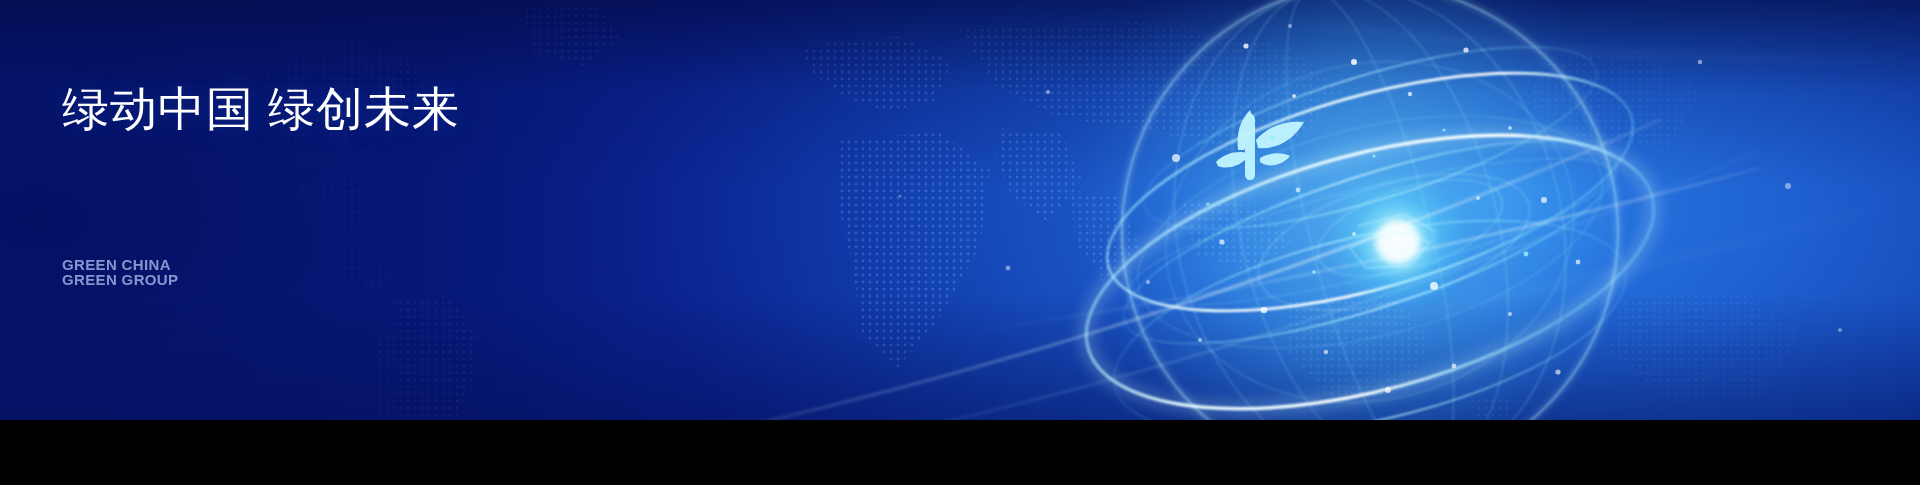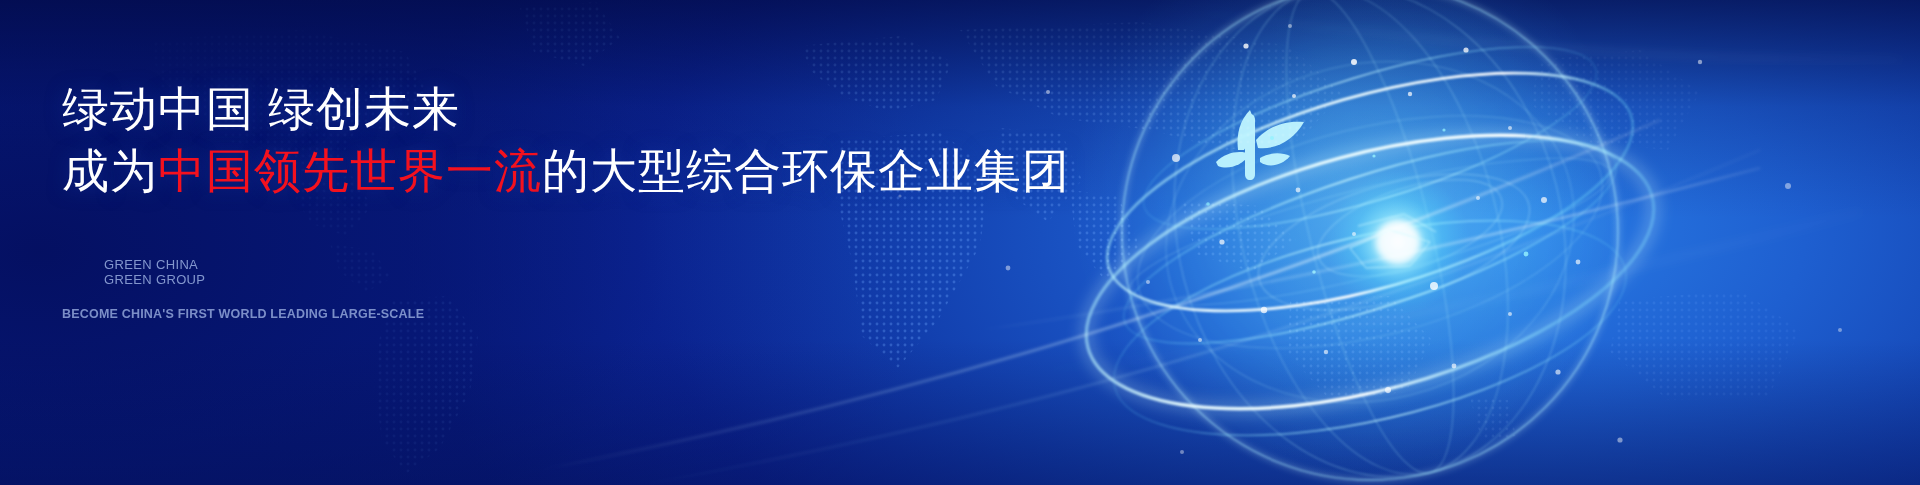--- a/index.html
+++ b/index.html
@@ -3,21 +3,21 @@
 <meta charset="utf-8">
 <style>
   html, body {
     margin: 0;
     padding: 0;
     background: #000;
   }
   #banner {
     position: relative;
     width: 1920px;
-    height: 485px;
+    height: 420px;
     overflow: hidden;
     font-family: "Liberation Sans", sans-serif;
     background: #0a1f8f;
   }
 
   
   .bg-base {
     position: absolute;
     inset: 0;
     background:
@@ -88,26 +88,25 @@
     text-shadow: 0 0 18px rgba(20,60,170,0.55);
   }
   .headline .line2 { display: block; }
   .hl-red { color: #f4111e; }
 
   .green-tag {
     position: absolute;
     left: 0;
     top: 258px;
     color: #9fb4e4;
-    font-size: 13px;
+    font-size: 15px;
     line-height: 14.5px;
-    font-weight: 400;
+    font-weight: 700;
     letter-spacing: .35px;
     opacity: .82;
-    margin-left: 42px;
   }
   .eng-tag {
     position: absolute;
     left: 0;
     top: 307px;
     color: #9db1e2;
     font-size: 12.5px;
     line-height: 14.5px;
     font-weight: 700;
     letter-spacing: .2px;
@@ -329,26 +328,24 @@
       <circle cx="1182" cy="452" r="2" opacity=".4"></circle>
       <circle cx="900" cy="196" r="1.6" opacity=".3"></circle>
       <circle cx="1290" cy="26" r="2" opacity=".45"></circle>
     </g>
   </svg>
 
   <div class="copy">
 
     <div class="headline">
       <span>绿动中国  绿创未来</span>
-      <span class="line2"><span>成为</span><span class="hl-red">中国领先世界一流</span><span>的大型综合环保企业集团</span></span>
     </div>
 
     <div class="green-tag">
       <span>GREEN CHINA</span>
       <span>GREEN GROUP</span>
     </div>
 
     <div class="eng-tag">
-      <span>BECOME CHINA'S FIRST WORLD LEADING LARGE-SCALE</span>
     </div>
 
   </div>
 </div>
 
 </body></html>

